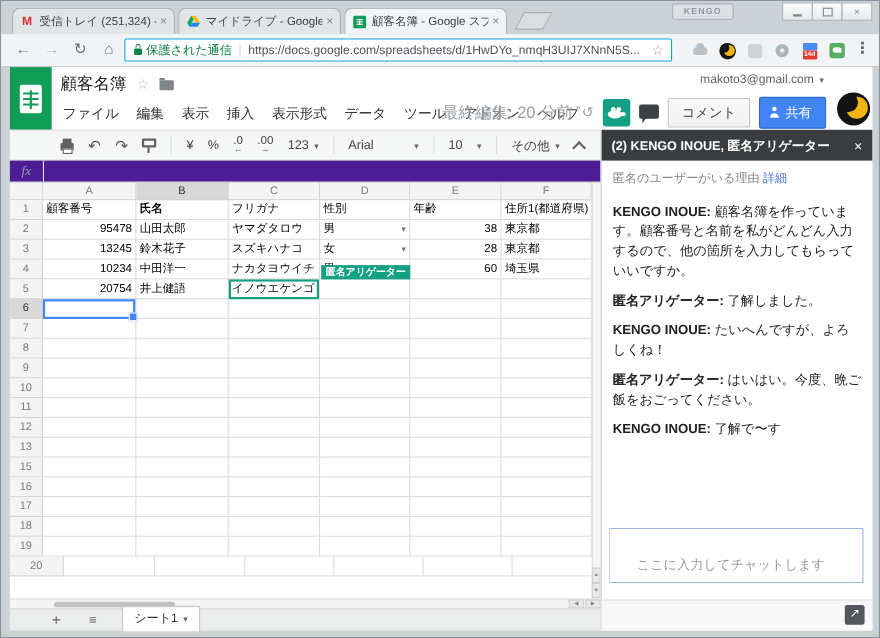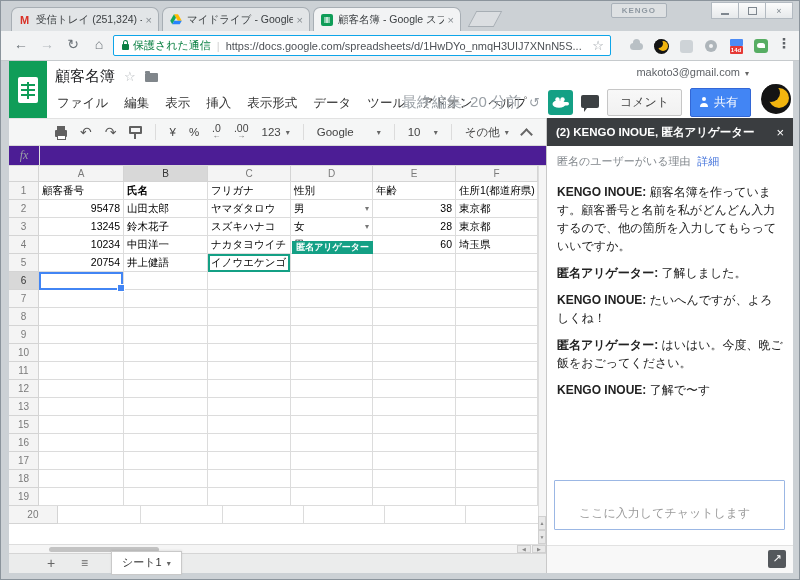--- a/index.html
+++ b/index.html
@@ -114,21 +114,21 @@
   .s-sheetbar{position:absolute;left:0;top:492px;width:537px;height:20px;background:#ebecec;border-top:1px solid #d5d5d5;box-sizing:border-box;}
   .sb-add{position:absolute;left:38px;top:1px;font-size:14px;color:#666;}
   .sb-all{position:absolute;left:72px;top:2px;font-size:12px;color:#666;}
   .sheettab{position:absolute;left:102px;top:-3px;height:22px;line-height:21px;padding:0 10px;background:#fff;border:1px solid #c9c9c9;box-shadow:0 -1px 2px rgba(0,0,0,.08);font-size:11px;color:#333;}
 
   
   .chat{position:absolute;left:537px;top:57px;width:247px;height:455px;background:#fff;border-left:1px solid #c9c9c9;box-sizing:border-box;}
   .chat-head{position:absolute;left:0;top:0;width:100%;height:28px;background:#3a3d40;color:#fff;display:flex;align-items:center;box-sizing:border-box;padding:0 9px;}
   .chat-title{flex:1;font-size:11.5px;font-weight:bold;white-space:nowrap;overflow:hidden;}
   .chat-x{color:#fff;font-size:13px;margin-left:6px;}
-  .chat-notice{position:absolute;left:0;top:28px;width:100%;box-sizing:border-box;padding:8px 10px 2px;font-size:11px;color:#80868b;font-family:Liberation Mono, monospace;}
+  .chat-notice{position:absolute;left:0;top:28px;width:100%;box-sizing:border-box;padding:8px 10px 2px;font-size:11px;color:#80868b;}
   .chat-notice a{color:#4272db;text-decoration:none;}
   .chat-msgs{position:absolute;left:0;top:52px;width:100%;height:305px;box-sizing:border-box;padding:4px 10px;overflow:hidden;font-size:12px;color:#222;}
   .chat-msgs p{margin:9px 0;line-height:1.5;}
   .chat-input{position:absolute;left:7px;top:362px;width:231px;height:50px;border:1px solid #9bb7e4;border-radius:1px;box-sizing:border-box;padding:24px;font-size:12px;color:#333;font-family:inherit;resize:none;outline:none;}
   .chat-input::placeholder{color:#9a9a9a;}
   .chat-foot{position:absolute;left:0;top:427px;width:100%;height:28px;background:#f8f8f8;border-top:1px solid #e2e2e2;box-sizing:border-box;}
   .popout{position:absolute;right:7px;top:4px;width:18px;height:18px;background:#54585c;border-radius:2px;color:#fff;font-size:11px;text-align:center;line-height:17px;}
 </style>
 </head>
 <body>
@@ -282,21 +282,21 @@
       <span class="dec">
           <span>.00</span>
           <small>→</small>
         </span>
       <span class="tbtn">
           <span>123</span>
           <span class="caret">▾</span>
         </span>
       <span class="tsep"></span>
       <span class="tbtn" style="width:64px;justify-content:space-between">
-          <span>Google</span>
+          <span>Arial</span>
           <span class="caret">▾</span>
         </span>
       <span class="tsep"></span>
       <span class="tbtn" style="width:30px;justify-content:space-between">
           <span>10</span>
           <span class="caret">▾</span>
         </span>
       <span class="tsep"></span>
       <span class="tbtn">
           <span>その他</span>

